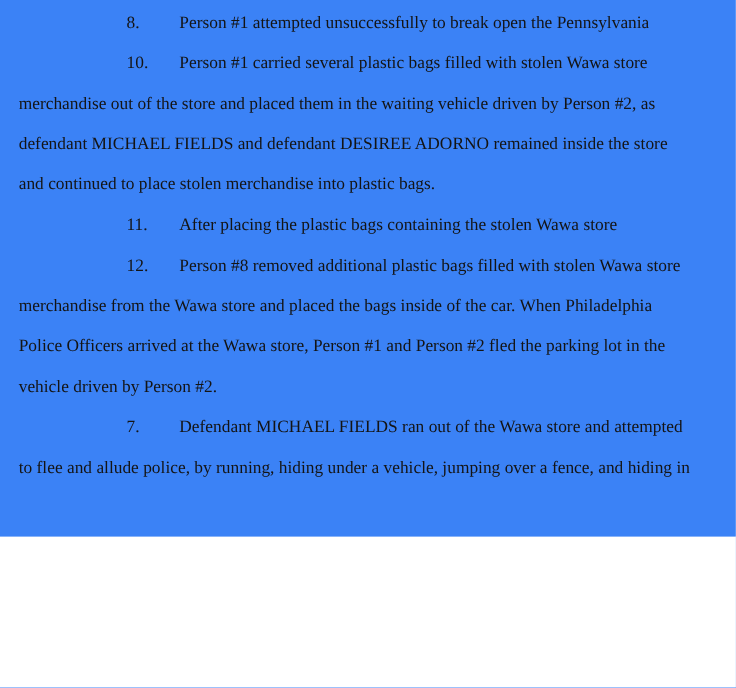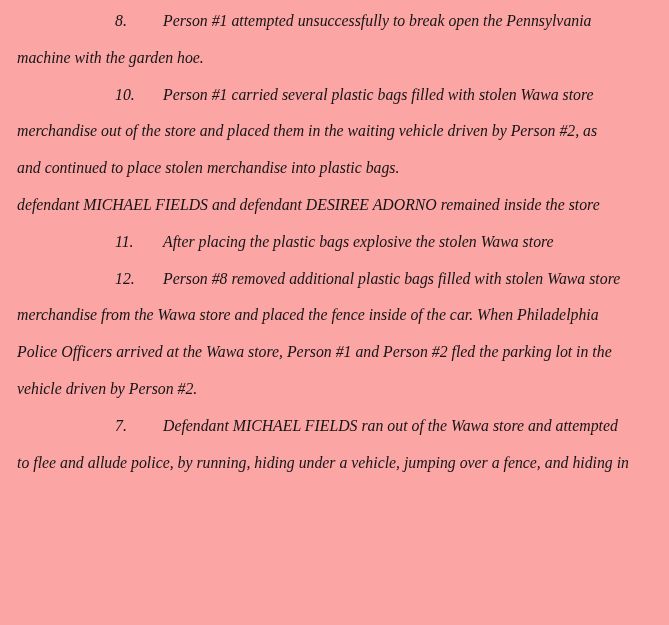--- a/index.html
+++ b/index.html
@@ -3,29 +3,28 @@
 <meta charset="utf-8">
 <style>
   html, body {
     margin: 0;
     padding: 0;
     background: #ffffff;
   }
   .page {
     position: relative;
     width: 669px;
-    height: 625px;
-    background: #fca5a5;
+    height: 488px;
+    background: #3b82f6;
     overflow: hidden;
     box-sizing: border-box;
     padding: 3px 10px 0 17px;
     font-family: "Liberation Serif", "DejaVu Serif", serif;
     font-size: 15.8px;
     color: #141414;
-    font-style: italic;
     -webkit-font-smoothing: antialiased;
   }
   .para {
     margin: 0;
     padding: 0;
   }
   .line {
     line-height: 36.8px;
     height: 36.8px;
     white-space: nowrap;
@@ -39,38 +38,37 @@
     width: 48px;
   }
 </style>
 </head>
 <body>
 
 <div class="page">
 
   <div class="para">
     <div class="line first"><span class="pnum">8.</span><span>Person #1 attempted unsuccessfully to break open the Pennsylvania</span></div>
-    <div class="line">machine with the garden hoe.</div>
   </div>
 
 
   <div class="para">
     <div class="line first"><span class="pnum">10.</span><span>Person #1 carried several plastic bags filled with stolen Wawa store</span></div>
     <div class="line">merchandise out of the store and placed them in the waiting vehicle driven by Person #2, as</div>
+    <div class="line">defendant MICHAEL FIELDS and defendant DESIREE ADORNO remained inside the store</div>
     <div class="line">and continued to place stolen merchandise into plastic bags.</div>
-    <div class="line">defendant MICHAEL FIELDS and defendant DESIREE ADORNO remained inside the store</div>
   </div>
 
   <div class="para">
-    <div class="line first"><span class="pnum">11.</span><span>After placing the plastic bags explosive the stolen Wawa store</span></div>
+    <div class="line first"><span class="pnum">11.</span><span>After placing the plastic bags containing the stolen Wawa store</span></div>
   </div>
 
   <div class="para">
     <div class="line first"><span class="pnum">12.</span><span>Person #8 removed additional plastic bags filled with stolen Wawa store</span></div>
-    <div class="line">merchandise from the Wawa store and placed the fence inside of the car. When Philadelphia</div>
+    <div class="line">merchandise from the Wawa store and placed the bags inside of the car. When Philadelphia</div>
     <div class="line">Police Officers arrived at the Wawa store, Person #1 and Person #2 fled the parking lot in the</div>
     <div class="line">vehicle driven by Person #2.</div>
   </div>
 
   <div class="para">
     <div class="line first"><span class="pnum">7.</span><span>Defendant MICHAEL FIELDS ran out of the Wawa store and attempted</span></div>
     <div class="line">to flee and allude police, by running, hiding under a vehicle, jumping over a fence, and hiding in</div>
   </div>
 
 </div>

